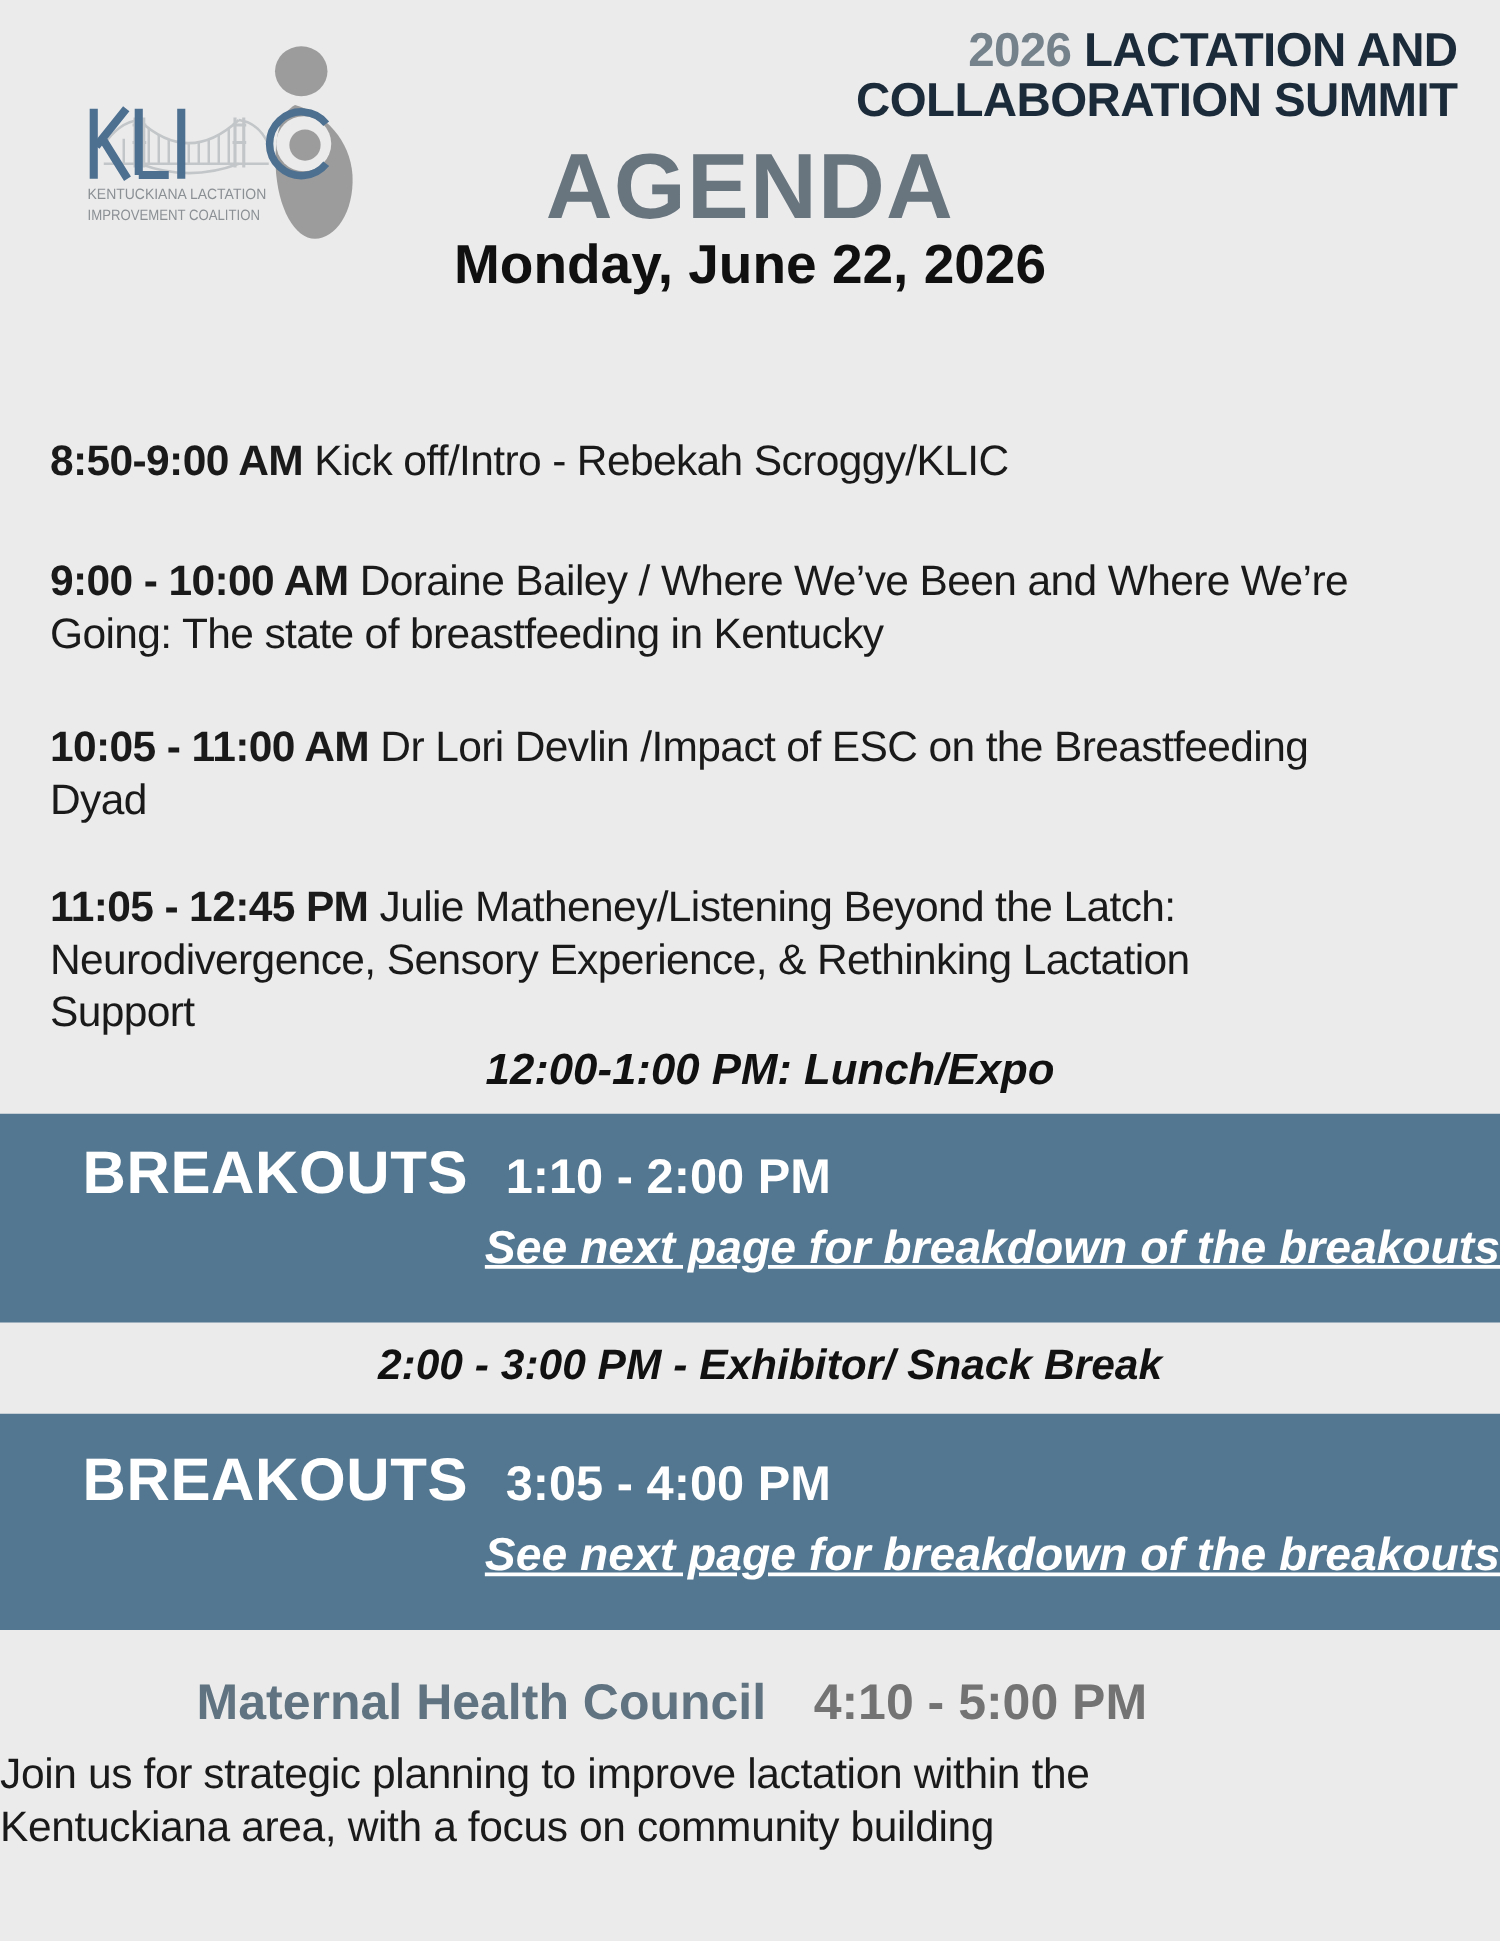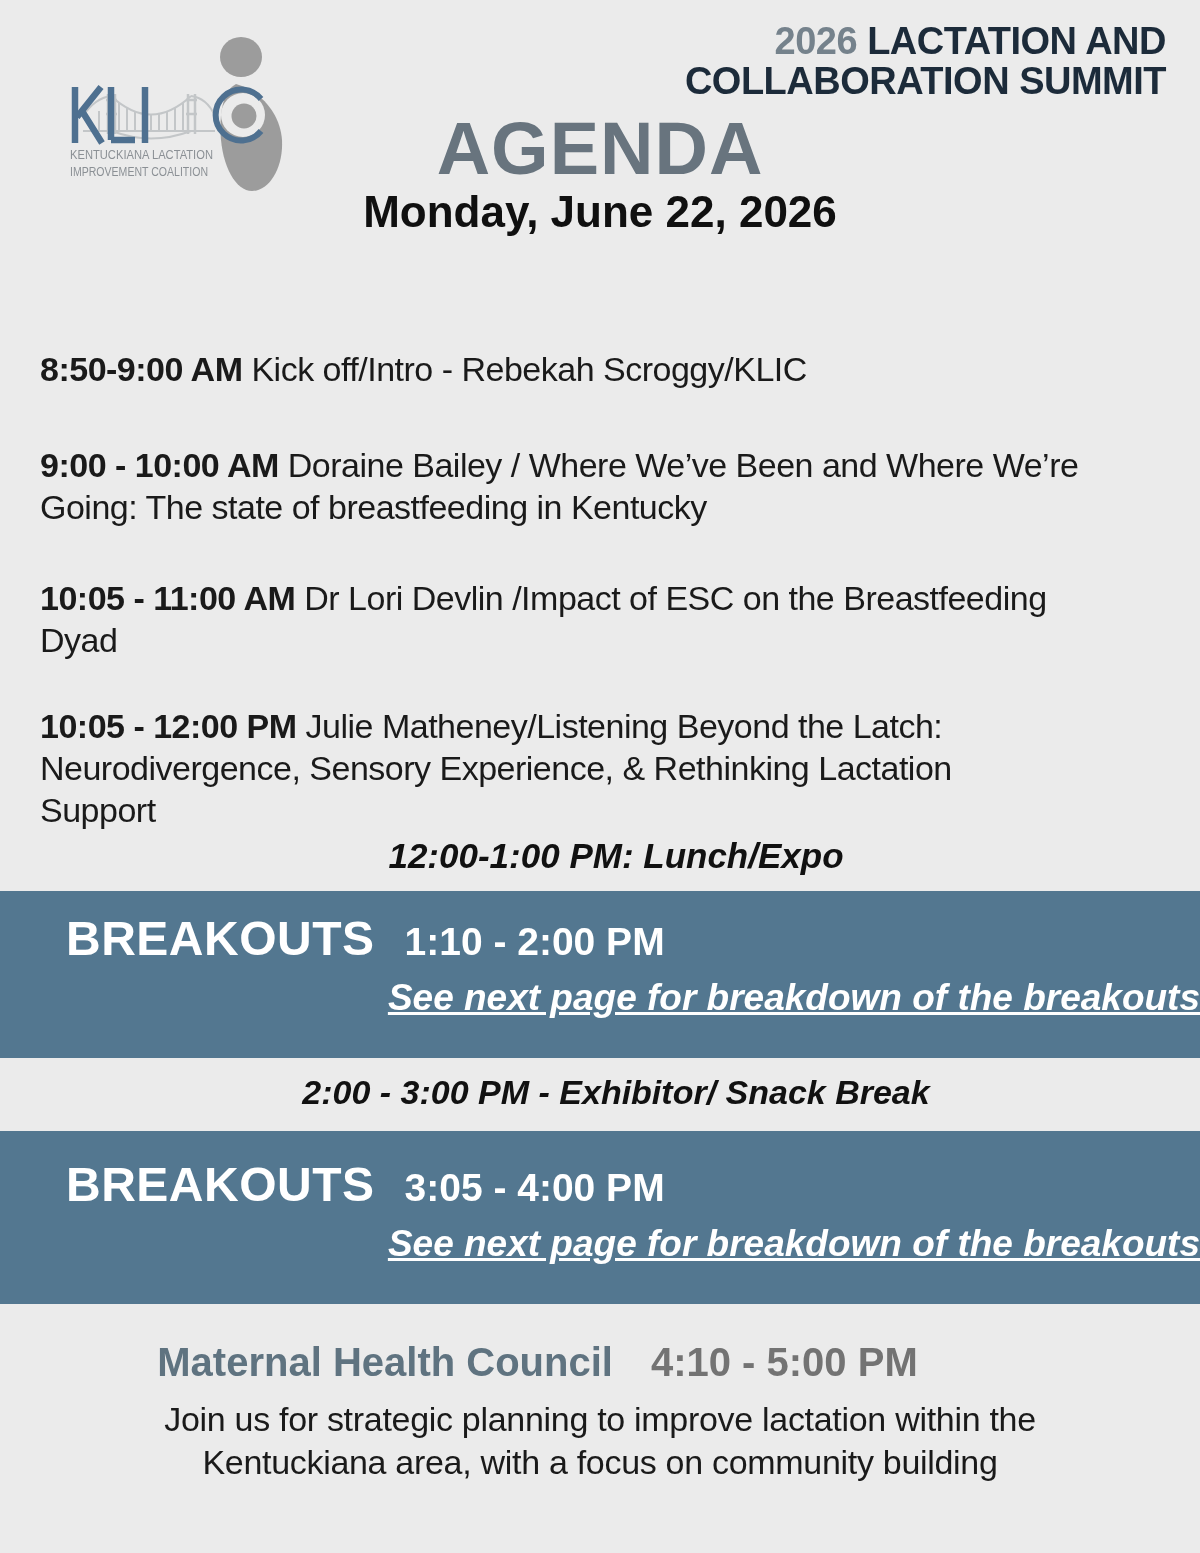--- a/index.html
+++ b/index.html
@@ -34,21 +34,21 @@
   .b-label{font-size:48px;font-weight:700;letter-spacing:.5px;}
   .b-time{font-size:39px;font-weight:700;}
   .band-note{position:absolute;left:0;width:100%;text-align:right;
     font-size:37px;font-weight:700;font-style:italic;text-decoration:underline;}
 
   
   .council-head{position:absolute;top:1340px;left:0;width:1075px;
     display:flex;justify-content:center;align-items:baseline;gap:38px;}
   .council-title{font-size:40px;font-weight:700;color:#5f7380;}
   .council-time{font-size:40px;font-weight:700;color:#737373;}
-  .council-desc{position:absolute;top:1398px;left:0;width:100%;text-align:center;
+  .council-desc{position:absolute;top:1398px;left:0;width:100%;text-align:left;
     font-size:34px;line-height:43px;letter-spacing:-.3px;color:#1a1a1a;}
 </style>
 </head>
 <body>
 
 <div class="page">
 
   <svg class="logo" viewBox="0 0 260 170">
 
     <g stroke="#c3c6c8" fill="none" stroke-width="2">
@@ -100,21 +100,21 @@
     <span class="time" data-bind="schedule.items.2.time">9:00 - 10:00 AM</span>
     <span class="desc" data-bind-lines="schedule.items.2.desc_lines">Doraine Bailey / Where We’ve Been and Where We’re
 Going: The state of breastfeeding in Kentucky</span>
   </div>
   <div class="item" style="top:577px">
     <span class="time" data-bind="schedule.items.3.time">10:05 - 11:00 AM</span>
     <span class="desc" data-bind-lines="schedule.items.3.desc_lines">Dr Lori Devlin /Impact of ESC on the Breastfeeding
 Dyad</span>
   </div>
   <div class="item" style="top:705px">
-    <span class="time" data-bind="schedule.items.4.time">10:05 - 12:00 PM</span>
+    <span class="time" data-bind="schedule.items.4.time">11:05 - 12:45 PM</span>
     <span class="desc" data-bind-lines="schedule.items.4.desc_lines">Julie Matheney/Listening Beyond the Latch:
 Neurodivergence, Sensory Experience, &amp; Rethinking Lactation
 Support</span>
   </div>
 
   <div class="center-note" style="top:836px" data-bind="schedule.lunch_note">12:00-1:00 PM: Lunch/Expo</div>
 
   <div class="band" style="top:891px;height:167px">
     <div class="band-row" style="top:20px">
       <span class="b-label" data-bind="breakouts.session1.label">BREAKOUTS</span>

